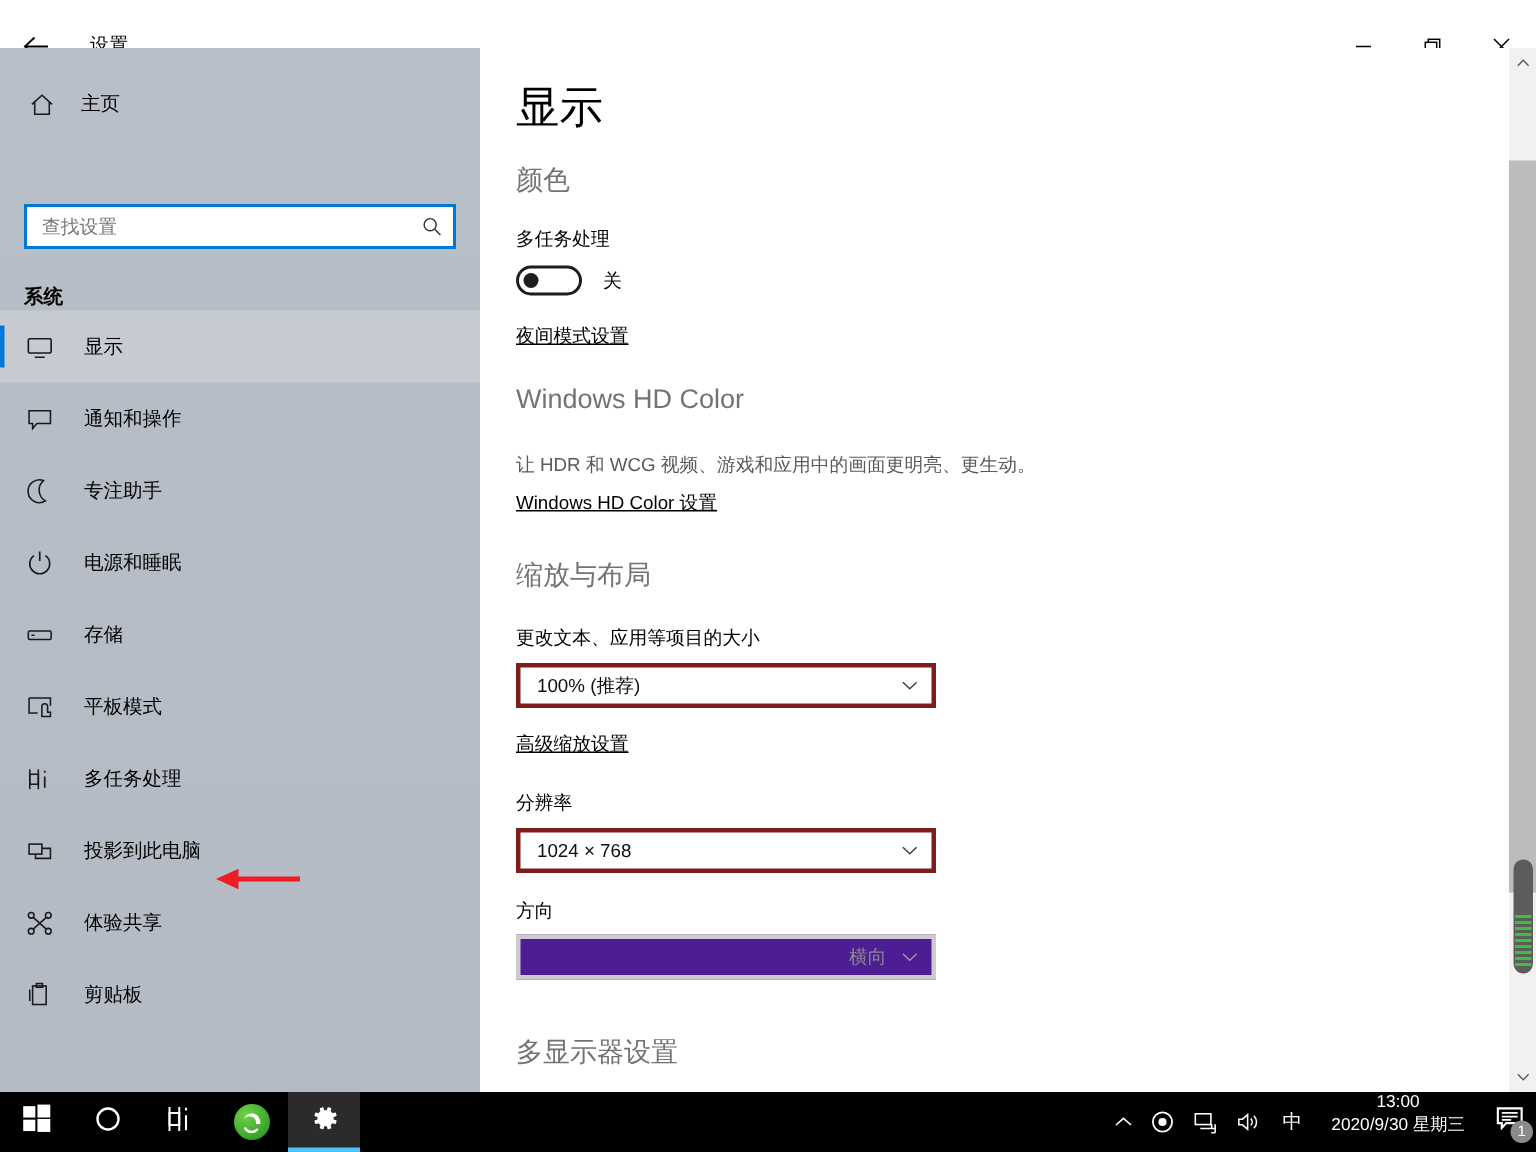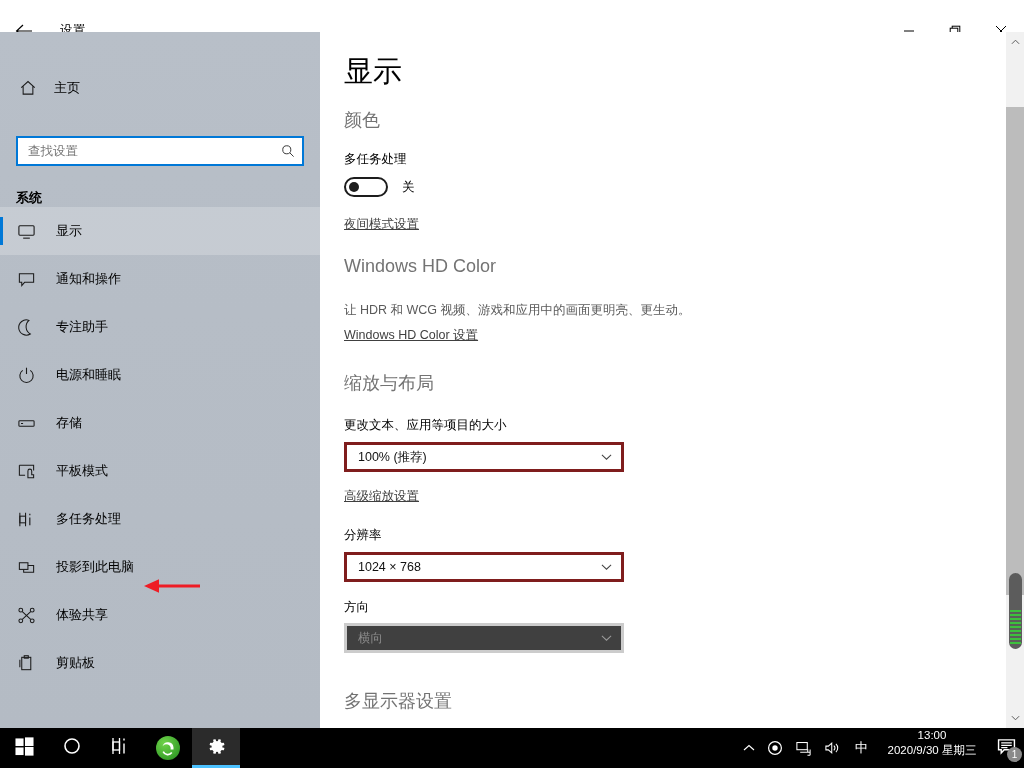--- a/index.html
+++ b/index.html
@@ -41,22 +41,22 @@
   .wc-min { right: 92px; }
   .wc-max { right: 46px; }
   .wc-close { right: 0; }
 
   
   .sidebar {
     position: absolute; left: 0; top: 32px; width: 320px; height: 696px;
     background: linear-gradient(180deg, #b8bfc8 0%, #b6bdc6 40%, #b4bbc4 100%);
   }
   .home-row {
-    position: absolute; left: 12px; top: 40px; width: 290px; height: 32px;
-    display: flex; align-items: center; gap: 16px;
+    position: absolute; left: 12px; top: 28px; width: 290px; height: 32px;
+    display: flex; align-items: flex-start; gap: 16px;
     padding-left: 6px; box-sizing: border-box;
   }
   .home-label { font-size: 13px; color: #000; }
 
   .search-wrap {
     position: absolute; left: 16px; top: 104px; width: 288px; height: 30px;
     background: #fff; border: 2px solid #0078d7; box-sizing: border-box;
     display: flex; align-items: center;
   }
   .search-input {
@@ -109,21 +109,21 @@
   .sec-head {
     position: absolute; left: 24px;
     font-size: 18px; color: #737373; font-weight: 400;
   }
   .lbl {
     position: absolute; left: 24px;
     font-size: 12.5px; color: #000;
   }
   .link {
     position: absolute; left: 24px;
-    font-size: 12.5px; color: #404040; text-decoration: underline;
+    font-size: 12.5px; color: #000000; text-decoration: underline;
     cursor: pointer;
   }
   .desc {
     position: absolute; left: 24px;
     font-size: 12.5px; color: #5a5a5a;
   }
 
   
   .toggle-row { position: absolute; left: 24px; display: flex; align-items: center; gap: 14px; }
   .toggle {
@@ -138,21 +138,21 @@
 
   
   .combo {
     position: absolute; left: 24px; width: 280px; height: 30px;
     border: 3px solid #7f1d1d; background: #fff; box-sizing: border-box;
     display: flex; align-items: center; cursor: pointer;
   }
   .combo .val { flex: 1; font-size: 12.5px; color: #111; padding-left: 11px; }
   .combo .chev { width: 30px; display: flex; align-items: center; justify-content: center; color: #444; }
   .combo.disabled {
-    background: #404040; border-color: #cccccc; cursor: default;
+    background: #4c1d95; border-color: #cccccc; cursor: default; text-align: right;
   }
   .combo.disabled .val { color: #8a8a8a; }
   .combo.disabled .chev { color: #9a9a9a; }
 
   
   .sb-outer {
     position: absolute; right: 0; top: 32px; width: 18px; height: 696px;
     background: #f1f1f1;
   }
   .sb-btn {

